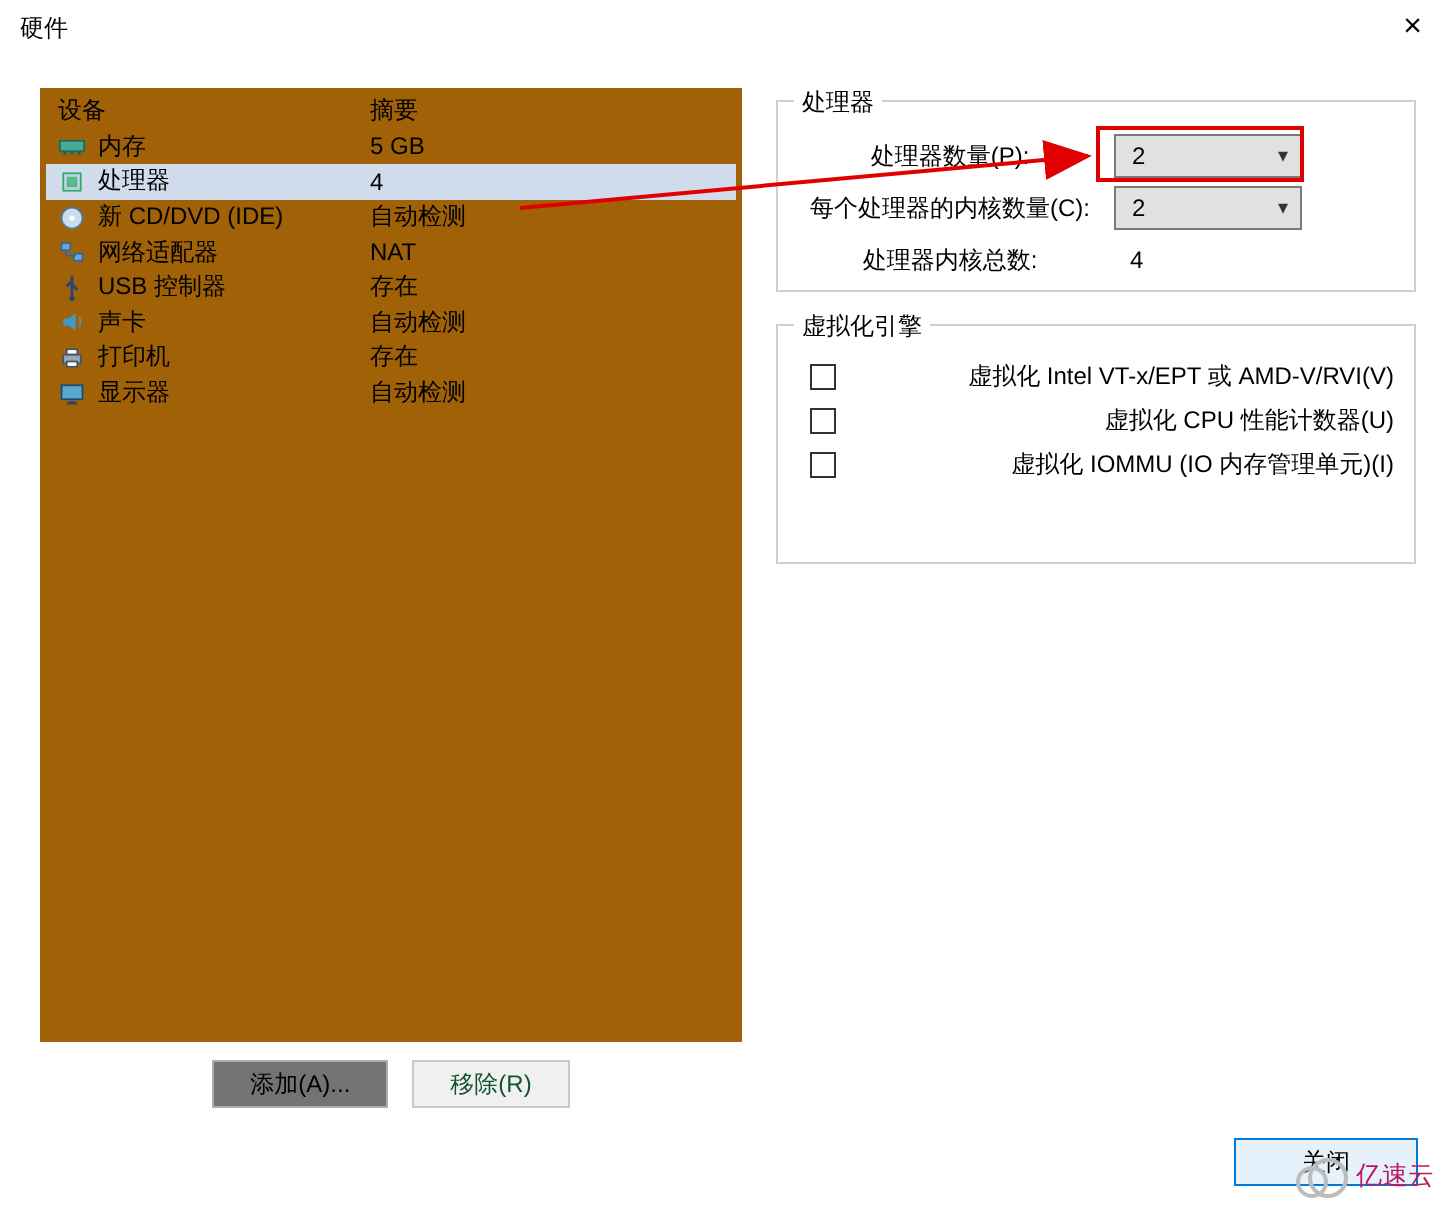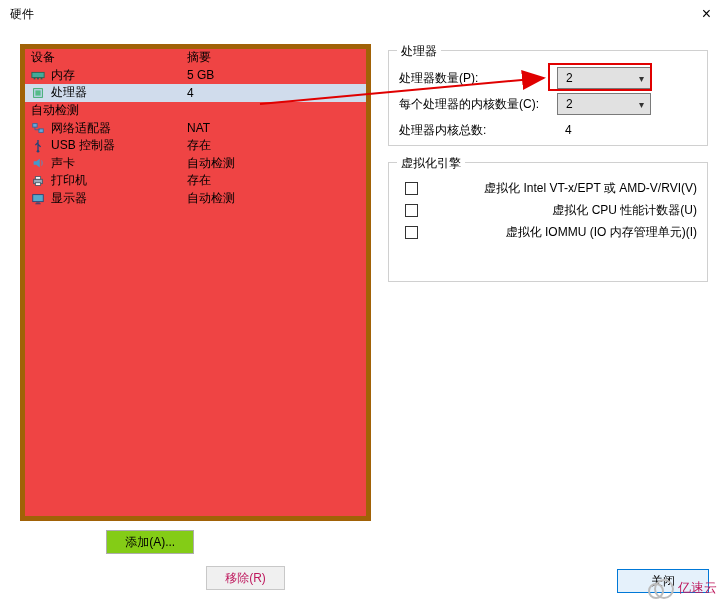--- a/index.html
+++ b/index.html
@@ -30,22 +30,22 @@
   }
   .content {
     position: absolute;
     top: 44px; left: 20px; right: 16px; bottom: 42px;
   }
   
   .hw-box {
     position: absolute;
     left: 0; top: 0;
     width: 351px; height: 477px;
-    border: 5px solid #a16207;
-    background: #ef4444;
+    border: 3px solid #a16207;
+    background: #a16207;
   }
   .hw-head, .hw-row {
     display: flex;
     align-items: center;
     height: 17.6px;
     padding-left: 6px;
   }
   .hw-head {
     font-weight: normal;
     color: #000;
@@ -56,52 +56,51 @@
   .icn { width: 14px; height: 14px; display:inline-block; flex:0 0 14px; }
   .hw-buttons {
     position: absolute;
     left: 0; top: 486px;
     width: 351px;
     display: flex; justify-content: center; gap: 12px;
   }
   .btn {
     height: 24px;
     border: 1px solid #adadad;
-    background: #84cc16;
+    background: #737373;
     padding: 0 18px;
     font-size: 12px;
     cursor: pointer;
   }
   .btn:disabled {
-    color: #be185d;
+    color: #14532d;
     background: #f0f0f0;
     border-color: #c8c8c8;
     cursor: default;
-    margin-top: 36px;
   }
   
   .group {
     position: absolute;
     border: 1px solid #d0d0d0;
     padding: 14px 10px 10px 10px;
   }
   .group .legend {
     position: absolute;
     top: -8px; left: 8px;
     background: #fff;
     padding: 0 4px;
     font-size: 12px;
   }
   .g-proc { left: 368px; top: 6px; width: 320px; height: 96px; }
   .g-virt { left: 368px; top: 118px; width: 320px; height: 120px; }
   .proc-row {
     display:flex; align-items:center; height:26px;
     gap: 6px;
   }
-  .proc-label { width: 152px; text-align:left; }
+  .proc-label { width: 152px; text-align:center; }
   .sel {
     width: 94px; height: 22px;
     border: 1px solid #7a7a7a;
     background: #e1e1e1;
     display:flex; align-items:center; justify-content:space-between;
     padding: 0 6px 0 8px;
     cursor: pointer;
   }
   .sel .chev { font-size:10px; color:#333; }
   .total-val { padding-left: 8px; }
@@ -191,20 +190,27 @@
           <div class="col-dev">
             <span class="icn"><svg viewBox="0 0 16 16">
                 <rect x="3" y="3" width="10" height="10" fill="#bcd3e8" stroke="#3a6"></rect>
                 <rect x="5" y="5" width="6" height="6" fill="#5b8"></rect>
               </svg></span>
             <span>处理器</span>
           </div>
           <div class="col-sum">4</div>
         </div>
         <div class="hw-row">
+          <div class="col-dev">
+            <span class="icn"><svg viewBox="0 0 16 16">
+                <circle cx="8" cy="8" r="6" fill="#cde" stroke="#579"></circle>
+                <circle cx="8" cy="8" r="1.5" fill="#fff"></circle>
+              </svg></span>
+            <span>新 CD/DVD (IDE)</span>
+          </div>
           <div class="col-sum">自动检测</div>
         </div>
         <div class="hw-row">
           <div class="col-dev">
             <span class="icn"><svg viewBox="0 0 16 16">
                 <rect x="2" y="3" width="5" height="4" fill="#6ad" stroke="#369"></rect>
                 <rect x="9" y="9" width="5" height="4" fill="#6ad" stroke="#369"></rect>
                 <path d="M4.5 7v3h5V9" stroke="#369" fill="none"></path>
               </svg></span>
             <span>网络适配器</span>

